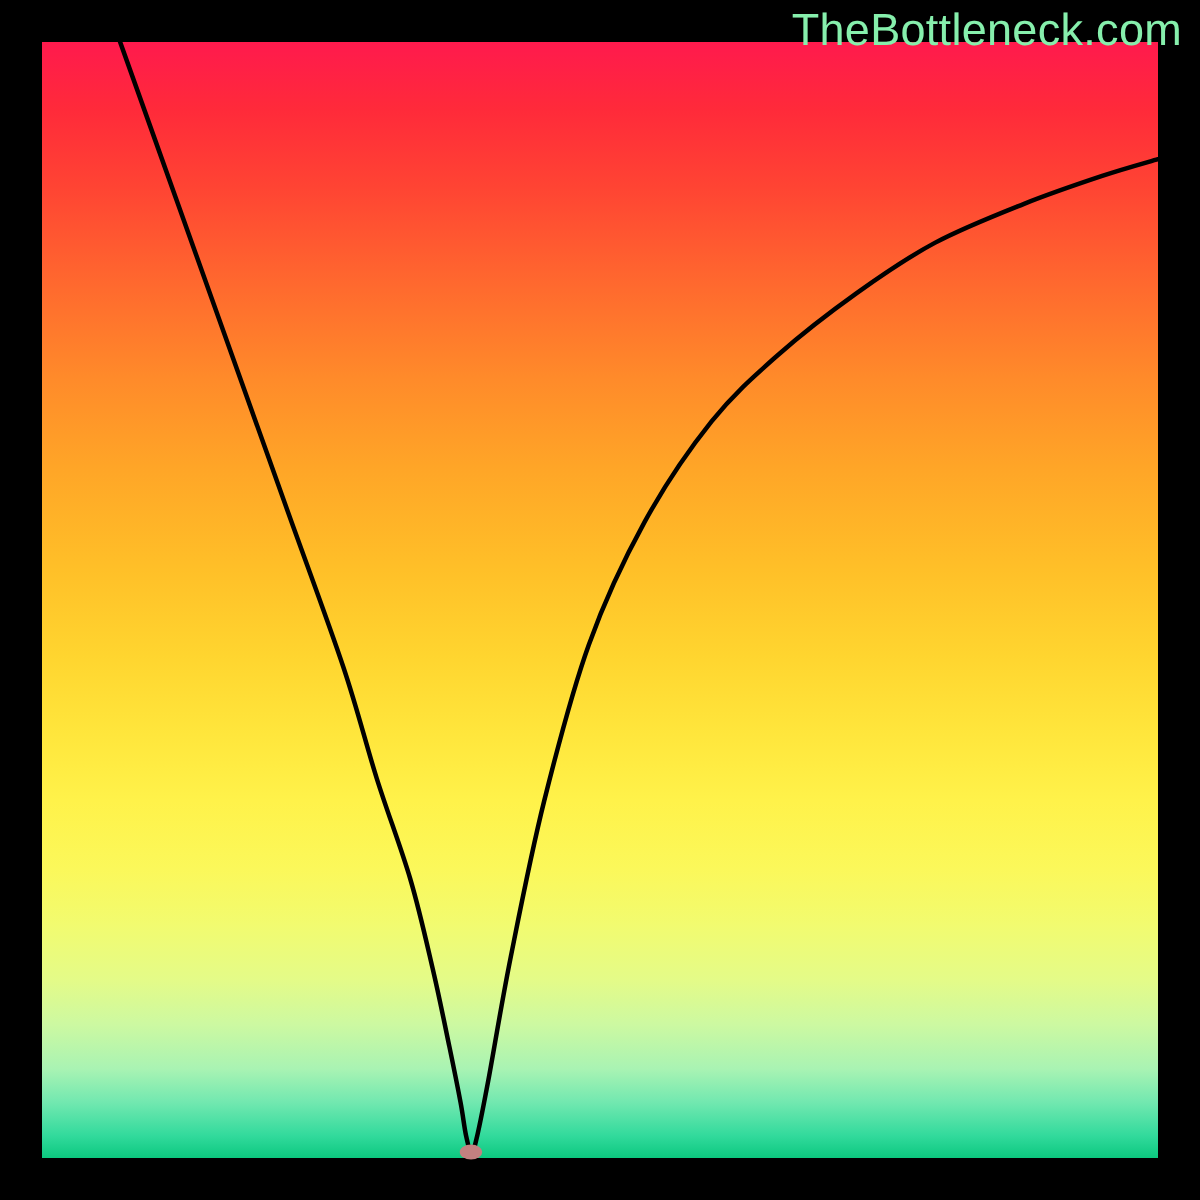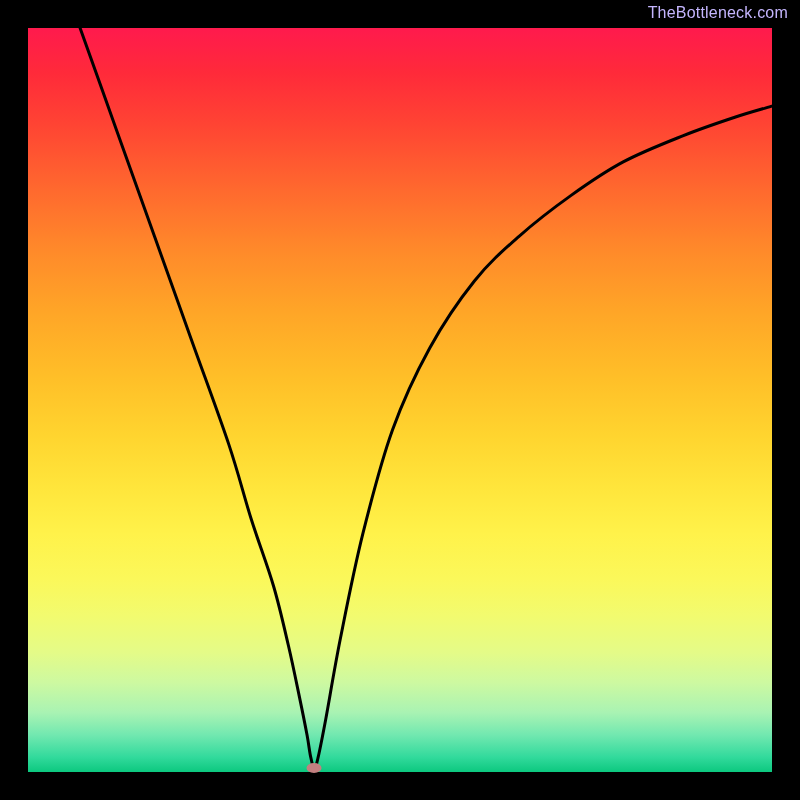--- a/index.html
+++ b/index.html
@@ -8,22 +8,22 @@
     height: 800px;
     background: #000;
     position: relative;
     font-family: Arial, sans-serif;
     overflow: hidden;
   }
   .watermark {
     position: absolute;
     top: 4px;
     right: 12px;
-    color: #c4b5fd;
-    font-size: 16px;
+    color: #86efac;
+    font-size: 30px;
     font-weight: 500;
     z-index: 10;
     letter-spacing: 0.2px;
   }
   .plot-area {
     position: absolute;
     top: 28px;
     left: 28px;
     width: 744px;
     height: 744px;

